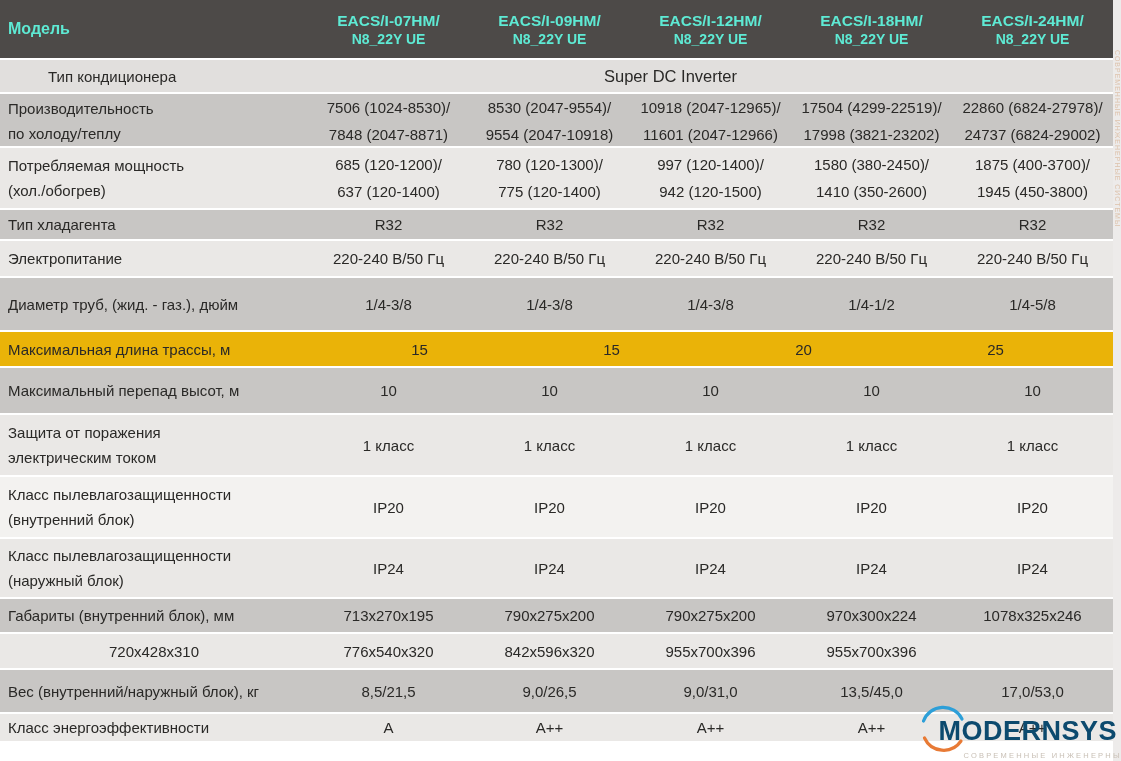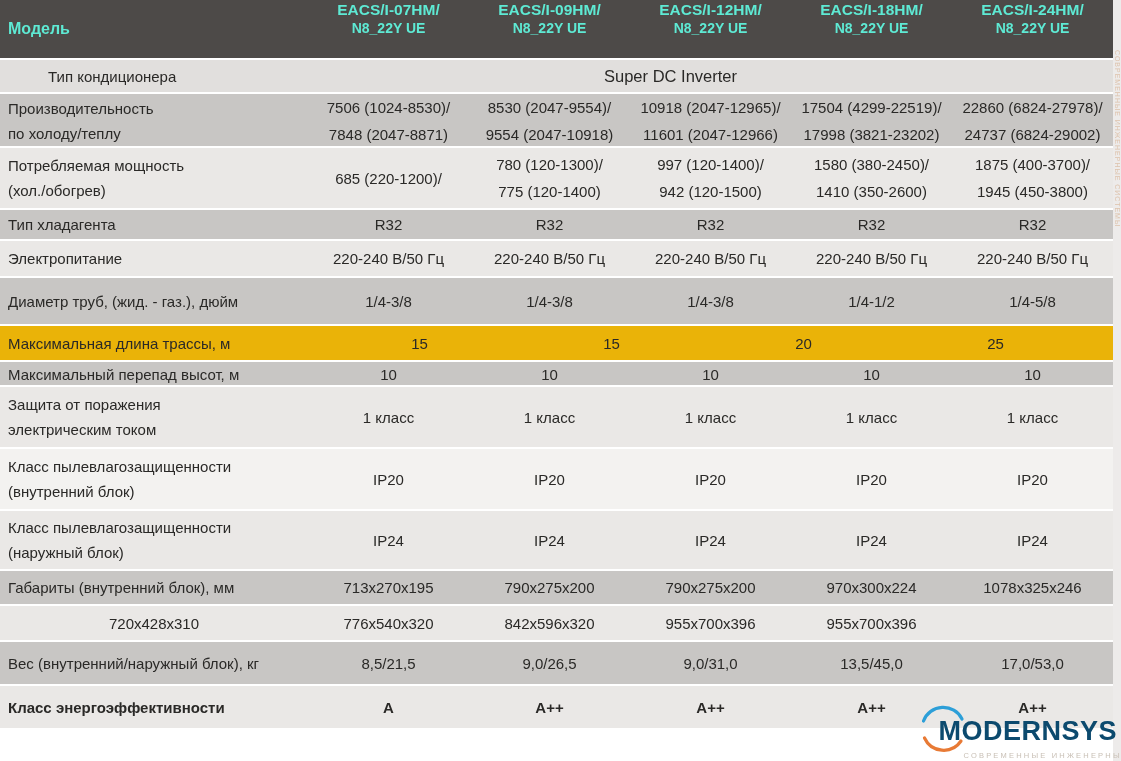--- a/index.html
+++ b/index.html
@@ -9,21 +9,21 @@
     font-family:"Liberation Sans", sans-serif;
     -webkit-font-smoothing:antialiased;
   }
   .table-area{position:absolute;left:0;top:0;width:1113px;}
   
   .hdr{
     display:grid;grid-template-columns:308px repeat(5,161px);
     height:58px;background:#4d4a48;color:#5eead4;margin-bottom:2px;
   }
   .hdr-label{display:flex;align-items:center;padding-left:8px;font-size:16px;font-weight:bold;}
-  .model-cell{display:flex;flex-direction:column;align-items:center;font-weight:bold;text-align:center;}
+  .model-cell{display:flex;flex-direction:column;justify-content:center;align-items:center;font-weight:bold;text-align:center;}
   .model-line1{font-size:15.5px;line-height:20px;}
   .model-line2{font-size:14px;line-height:17px;}
   
   .row{
     display:grid;grid-template-columns:308px repeat(5,161px);
     align-items:center;margin-bottom:2px;background:#eae8e6;
   }
   #table-rows .row:nth-child(even){background:#c8c6c4;}
   #table-rows .row[data-name="row-type"]{background:#e1dfdd;padding-left:40px;}
   #table-rows .row[data-name="row-max-line-length"]{background:#eab308;gap:31px;}
@@ -122,21 +122,22 @@
           <div data-name="cell-value-line">22860 (6824-27978)/</div>
           <div data-name="cell-value-line">24737 (6824-29002)</div>
         </div>
       </div>
       <div class="row" data-name="row-power-consumption" style="height: 60px;">
         <div class="cell label-cell" data-name="row-label">
           <div data-name="row-label-line">Потребляемая мощность</div>
           <div data-name="row-label-line">(хол./обогрев)</div>
         </div>
         <div class="cell value-cell" data-name="cell-value">
-          <div data-name="cell-value-line">685 (220-1200)/</div>
+          <div data-name="cell-value-line">685 (120-1200)/</div>
+          <div data-name="cell-value-line">637 (120-1400)</div>
         </div>
         <div class="cell value-cell" data-name="cell-value">
           <div data-name="cell-value-line">780 (120-1300)/</div>
           <div data-name="cell-value-line">775 (120-1400)</div>
         </div>
         <div class="cell value-cell" data-name="cell-value">
           <div data-name="cell-value-line">997 (120-1400)/</div>
           <div data-name="cell-value-line">942 (120-1500)</div>
         </div>
         <div class="cell value-cell" data-name="cell-value">
@@ -161,41 +162,41 @@
       <div class="row" data-name="row-power-supply" style="height: 35px;">
         <div class="cell label-cell" data-name="row-label">
           <div data-name="row-label-line">Электропитание</div>
         </div>
         <div class="cell value-cell" data-name="cell-value">220-240 В/50 Гц</div>
         <div class="cell value-cell" data-name="cell-value">220-240 В/50 Гц</div>
         <div class="cell value-cell" data-name="cell-value">220-240 В/50 Гц</div>
         <div class="cell value-cell" data-name="cell-value">220-240 В/50 Гц</div>
         <div class="cell value-cell" data-name="cell-value">220-240 В/50 Гц</div>
       </div>
-      <div class="row" data-name="row-pipe-diameter" style="height: 46px;">
+      <div class="row" data-name="row-pipe-diameter" style="height: 52px;">
         <div class="cell label-cell" data-name="row-label">
           <div data-name="row-label-line">Диаметр труб, (жид. - газ.), дюйм</div>
         </div>
         <div class="cell value-cell" data-name="cell-value">1/4-3/8</div>
         <div class="cell value-cell" data-name="cell-value">1/4-3/8</div>
         <div class="cell value-cell" data-name="cell-value">1/4-3/8</div>
         <div class="cell value-cell" data-name="cell-value">1/4-1/2</div>
         <div class="cell value-cell" data-name="cell-value">1/4-5/8</div>
       </div>
       <div class="row" data-name="row-max-line-length" style="height: 34px;">
         <div class="cell label-cell" data-name="row-label">
           <div data-name="row-label-line">Максимальная длина трассы, м</div>
         </div>
         <div class="cell value-cell" data-name="cell-value">15</div>
         <div class="cell value-cell" data-name="cell-value">15</div>
         <div class="cell value-cell" data-name="cell-value">20</div>
         <div class="cell value-cell" data-name="cell-value">25</div>
         <div class="cell value-cell" data-name="cell-value">25</div>
       </div>
-      <div class="row" data-name="row-max-height-diff" style="height: 23px;">
+      <div class="row" data-name="row-max-height-diff" style="height: 45px;">
         <div class="cell label-cell" data-name="row-label">
           <div data-name="row-label-line">Максимальный перепад высот, м</div>
         </div>
         <div class="cell value-cell" data-name="cell-value">10</div>
         <div class="cell value-cell" data-name="cell-value">10</div>
         <div class="cell value-cell" data-name="cell-value">10</div>
         <div class="cell value-cell" data-name="cell-value">10</div>
         <div class="cell value-cell" data-name="cell-value">10</div>
       </div>
       <div class="row" data-name="row-shock-protection" style="height: 60px;">
@@ -251,21 +252,21 @@
       <div class="row" data-name="row-weight" style="height: 42px;">
         <div class="cell label-cell" data-name="row-label">
           <div data-name="row-label-line">Вес (внутренний/наружный блок), кг</div>
         </div>
         <div class="cell value-cell" data-name="cell-value">8,5/21,5</div>
         <div class="cell value-cell" data-name="cell-value">9,0/26,5</div>
         <div class="cell value-cell" data-name="cell-value">9,0/31,0</div>
         <div class="cell value-cell" data-name="cell-value">13,5/45,0</div>
         <div class="cell value-cell" data-name="cell-value">17,0/53,0</div>
       </div>
-      <div class="row" data-name="row-energy-class" style="height: 42px; font-weight: bold;">
+      <div class="row" data-name="row-energy-class" style="height: 27px;">
         <div class="cell label-cell" data-name="row-label">
           <div data-name="row-label-line">Класс энергоэффективности</div>
         </div>
         <div class="cell value-cell" data-name="cell-value">A</div>
         <div class="cell value-cell" data-name="cell-value">A++</div>
         <div class="cell value-cell" data-name="cell-value">A++</div>
         <div class="cell value-cell" data-name="cell-value">A++</div>
         <div class="cell value-cell" data-name="cell-value">A++</div>
       </div>
     </div>

